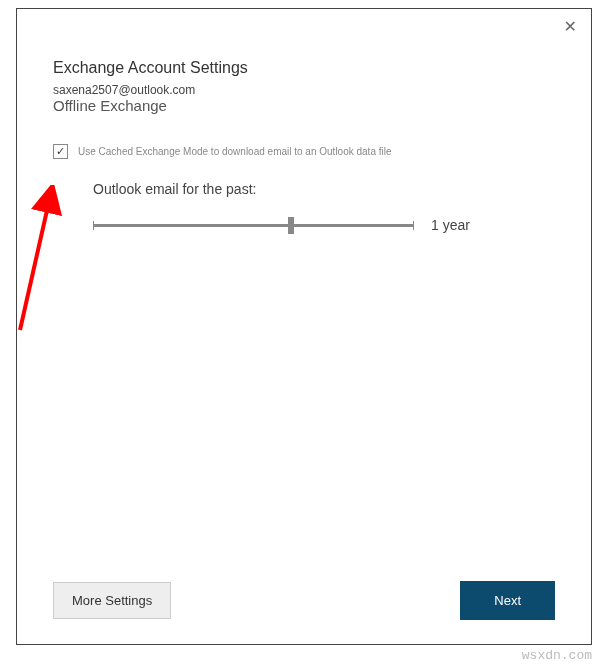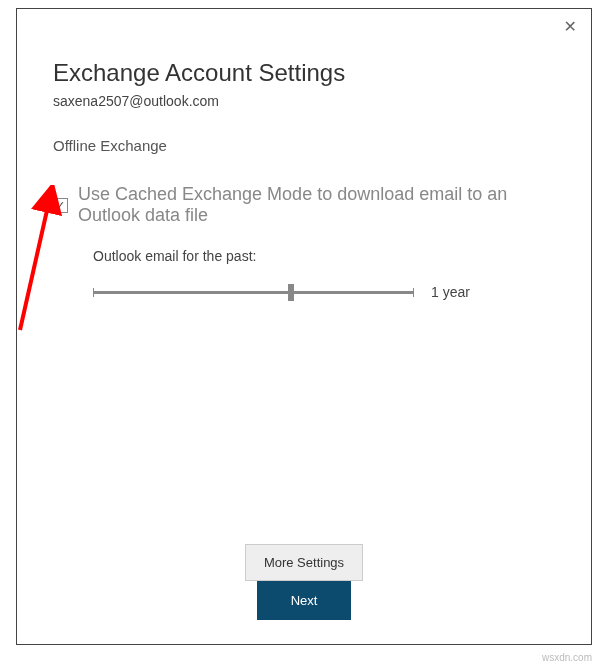--- a/index.html
+++ b/index.html
@@ -30,30 +30,29 @@
       position: absolute;
       top: 10px;
       right: 14px;
       font-size: 16px;
       color: #666;
       cursor: pointer;
       line-height: 1;
       font-family: sans-serif;
     }
     .title {
-      font-size: 24px;
+      font-size: 16px;
       color: #333;
       font-weight: 400;
       margin-top: 18px;
       margin-bottom: 6px;
     }
     .email {
-      font-size: 14px;
+      font-size: 12px;
       color: #444;
-      margin-bottom: 28px;
     }
     .section-label {
       font-size: 15px;
       color: #555;
       margin-bottom: 30px;
     }
     .checkbox-row {
       display: flex;
       align-items: center;
       gap: 10px;
@@ -65,21 +64,21 @@
       border: 1px solid #888;
       display: flex;
       align-items: center;
       justify-content: center;
       font-size: 11px;
       color: #333;
       cursor: pointer;
       flex-shrink: 0;
     }
     .checkbox-label {
-      font-size: 18px;
+      font-size: 10px;
       color: #888;
     }
     .slider-section {
       margin-left: 40px;
     }
     .slider-label {
       font-size: 14px;
       color: #444;
       margin-bottom: 18px;
     }
@@ -124,21 +123,20 @@
       white-space: nowrap;
     }
     .spacer {
       flex: 1;
     }
     .button-row {
       display: flex;
       justify-content: space-between;
       align-items: center;
       margin-top: 10px;
-      flex-direction: column;
     }
     .btn-more {
       background: #eee;
       border: 1px solid #ccc;
       padding: 10px 18px;
       font-size: 13px;
       color: #333;
       cursor: pointer;
       font-family: inherit;
     }
@@ -155,23 +153,23 @@
       position: absolute;
       top: 185px;
       left: 0px;
       pointer-events: none;
       z-index: 10;
     }
     .watermark {
       position: absolute;
       bottom: 4px;
       right: 8px;
-      font-size: 10px;
+      font-size: 13px;
       color: #bbb;
-      font-family: Liberation Sans, sans-serif;
+      font-family: Liberation Mono, monospace;
     }
   </style>
 </head>
 <body>
 
 <div class="dialog">
 
   <div class="close-btn">
     <span>✕</span>
   </div>

